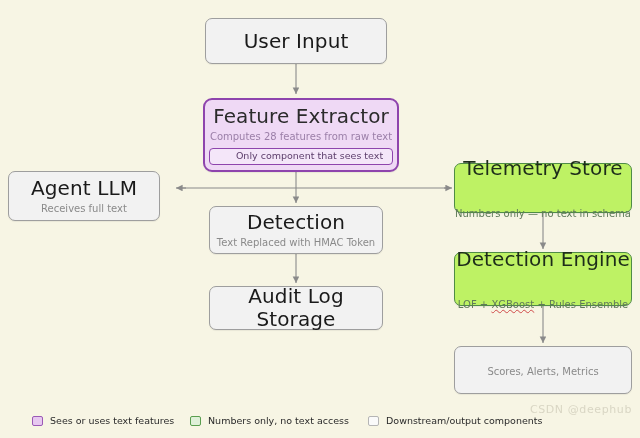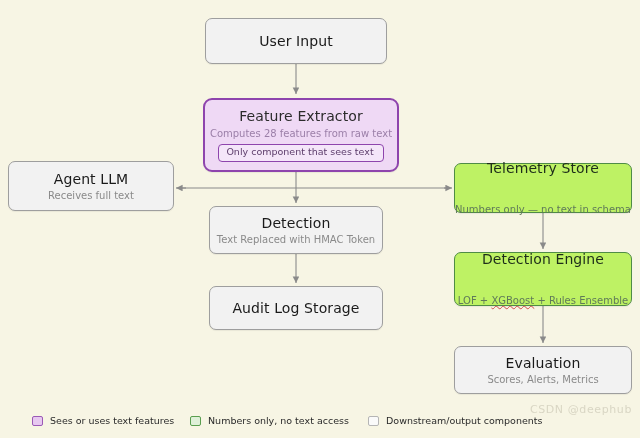--- a/index.html
+++ b/index.html
@@ -35,21 +35,21 @@
     display: flex;
     flex-direction: column;
     align-items: center;
     justify-content: center;
     text-align: center;
     background: #f2f2f2;
     border: 1px solid #9e9e9e;
     box-shadow: 0 1px 1px rgba(0,0,0,0.06);
   }
   .node .title {
-    font-size: 14px;
+    font-size: 20px;
     color: #1a1a1a;
     line-height: 1.15;
     letter-spacing: 0.1px;
   }
   .node .sub {
     font-size: 10px;
     color: #8a8a8a;
     margin-top: 3px;
     line-height: 1.15;
   }
@@ -63,21 +63,21 @@
   .node.purple .title { color: #2b2b2b; }
   .node.purple .sub { color: #9b7fa8; }
 
   .badge {
     margin-top: 5px;
     border: 1px solid #8e44ad;
     border-radius: 4px;
     background: #f4e6f9;
     font-size: 9.5px;
     color: #5c3d6b;
-    padding: 2px 9px 3px 7px;
+    padding: 2px 9px 3px 26px;
     line-height: 1.1;
   }
 
   
   .node.green {
     background: #bef264;
     border: 1.6px solid #4f8c46;
   }
   .node.green .title { color: #1d2d1a; }
   .node.green .sub { color: #5f7a59; margin-top: 28px; }
@@ -163,21 +163,21 @@
   <div class="node" style="left:205px; top:18px; width:182px; height:46px;">
     <div class="title">User Input</div>
   </div>
 
   <div class="node purple" style="left:203px; top:98px; width:196px; height:74px;">
     <div class="title">Feature Extractor</div>
     <div class="sub">Computes 28 features from raw text</div>
     <div class="badge">Only component that sees text</div>
   </div>
 
-  <div class="node" style="left:8px; top:161px; width:166px; height:50px;">
+  <div class="node" style="left:8px; top:171px; width:152px; height:50px;">
     <div class="title">Agent LLM</div>
     <div class="sub">Receives full text</div>
   </div>
 
   <div class="node green" style="left:454px; top:163px; width:178px; height:50px;">
     <div class="title">Telemetry Store</div>
     <div class="sub">Numbers only — no text in schema</div>
   </div>
 
   <div class="node" style="left:209px; top:206px; width:174px; height:48px;">
@@ -188,21 +188,20 @@
   <div class="node green" style="left:454px; top:252px; width:178px; height:54px;">
     <div class="title">Detection Engine</div>
     <div class="sub"><span>LOF + </span><span class="underline-wavy">XGBoost</span><span> + Rules Ensemble</span></div>
   </div>
 
   <div class="node" style="left:209px; top:286px; width:174px; height:44px;">
     <div class="title">Audit Log Storage</div>
   </div>
 
   <div class="node" style="left:454px; top:346px; width:178px; height:48px;">
-    <div class="title">Evaluation</div>
     <div class="sub">Scores, Alerts, Metrics</div>
   </div>
 
   <div id="watermark">CSDN @deephub</div>
 
   <div id="legend">
     <div class="legend-item" style="left:32px; top:4px;">
       <span class="swatch purple"></span>
       <span>Sees or uses text features</span>
     </div>

